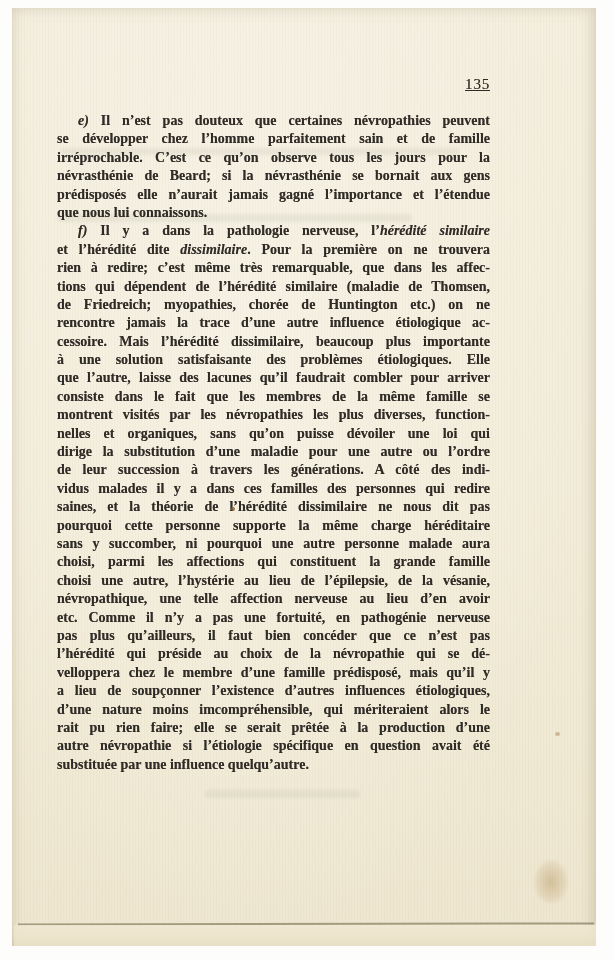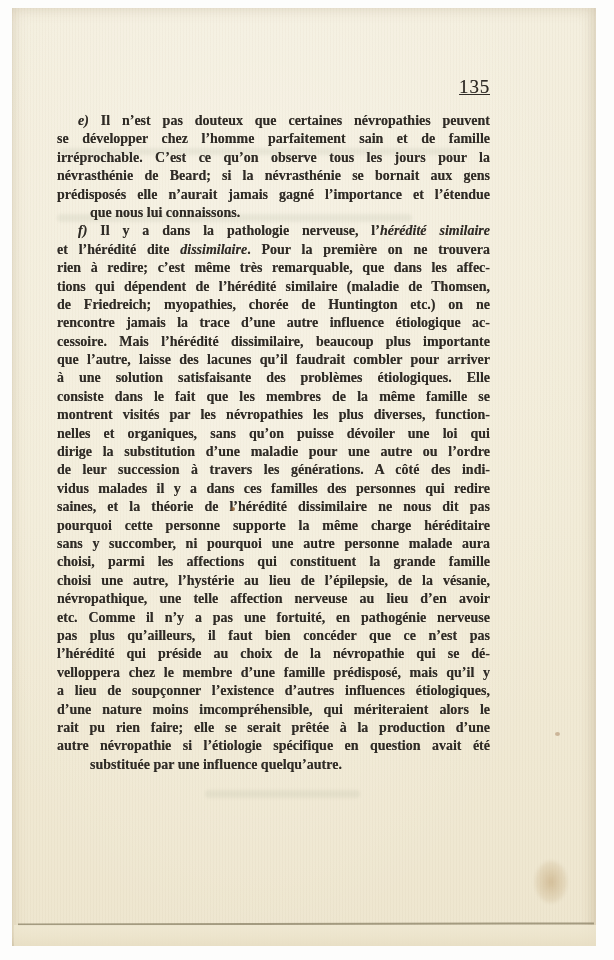--- a/index.html
+++ b/index.html
@@ -31,21 +31,21 @@
       inset 0 0 16px rgba(140,120,80,0.16),
       inset -6px 0 12px rgba(140,120,80,0.08),
       inset 0 -5px 10px rgba(140,120,80,0.10);
   }
   .pagenum {
     position: absolute;
     left: 45px;
     top: 68px;
     width: 433px;
     text-align: right;
-    font-size: 19px;
+    font-size: 15px;
     letter-spacing: 0.8px;
     color: #2f2b26;
     text-shadow: 0 0 0.6px rgba(47,43,38,0.55);
     text-decoration: underline;
   }
   .textblock {
     position: absolute;
     left: 45px;
     top: 104px;
     width: 433px;
@@ -57,21 +57,21 @@
     line-height: 18.4px;
     height: 18.4px;
     text-align: justify;
     text-align-last: justify;
     text-justify: inter-word;
     white-space: nowrap; 
     overflow: visible;
   }
   .line { white-space: normal; font-weight: bold; } 
   .line.indent { text-indent: 21px; }
-  .line.last { text-align-last: left; margin-left: 33px; }
+  .line.last { text-align-last: left; }
   .it { font-style: italic; }
   .edge-line {
     position: absolute;
     left: 6px;
     right: 2px;
     top: 915px;
     height: 1.6px;
     background: #8b8165;
     opacity: 0.75;
     transform: rotate(-0.12deg);
@@ -127,22 +127,22 @@
           <div class="line last"><span>que nous lui connaissons.</span></div>
         </div>
         <div class="paragraph">
           <div class="line indent"><span class="it">f)</span><span> Il y a dans la pathologie nerveuse, l’</span><span class="it">hérédité similaire</span></div>
           <div class="line"><span>et l’hérédité dite </span><span class="it">dissimilaire</span><span>. Pour la première on ne trouvera</span></div>
           <div class="line"><span>rien à redire; c’est même très remarquable, que dans les affec-</span></div>
           <div class="line"><span>tions qui dépendent de l’hérédité similaire (maladie de Thomsen,</span></div>
           <div class="line"><span>de Friedreich; myopathies, chorée de Huntington etc.) on ne</span></div>
           <div class="line"><span>rencontre jamais la trace d’une autre influence étiologique ac-</span></div>
           <div class="line"><span>cessoire. Mais l’hérédité dissimilaire, beaucoup plus importante</span></div>
+          <div class="line"><span>à une solution satisfaisante des problèmes étiologiques. Elle</span></div>
           <div class="line"><span>que l’autre, laisse des lacunes qu’il faudrait combler pour arriver</span></div>
-          <div class="line"><span>à une solution satisfaisante des problèmes étiologiques. Elle</span></div>
           <div class="line"><span>consiste dans le fait que les membres de la même famille se</span></div>
           <div class="line"><span>montrent visités par les névropathies les plus diverses, function-</span></div>
           <div class="line"><span>nelles et organiques, sans qu’on puisse dévoiler une loi qui</span></div>
           <div class="line"><span>dirige la substitution d’une maladie pour une autre ou l’ordre</span></div>
           <div class="line"><span>de leur succession à travers les générations. A côté des indi-</span></div>
           <div class="line"><span>vidus malades il y a dans ces familles des personnes qui redire</span></div>
           <div class="line"><span>saines, et la théorie de l’hérédité dissimilaire ne nous dit pas</span></div>
           <div class="line"><span>pourquoi cette personne supporte la même charge héréditaire</span></div>
           <div class="line"><span>sans y succomber, ni pourquoi une autre personne malade aura</span></div>
           <div class="line"><span>choisi, parmi les affections qui constituent la grande famille</span></div>

